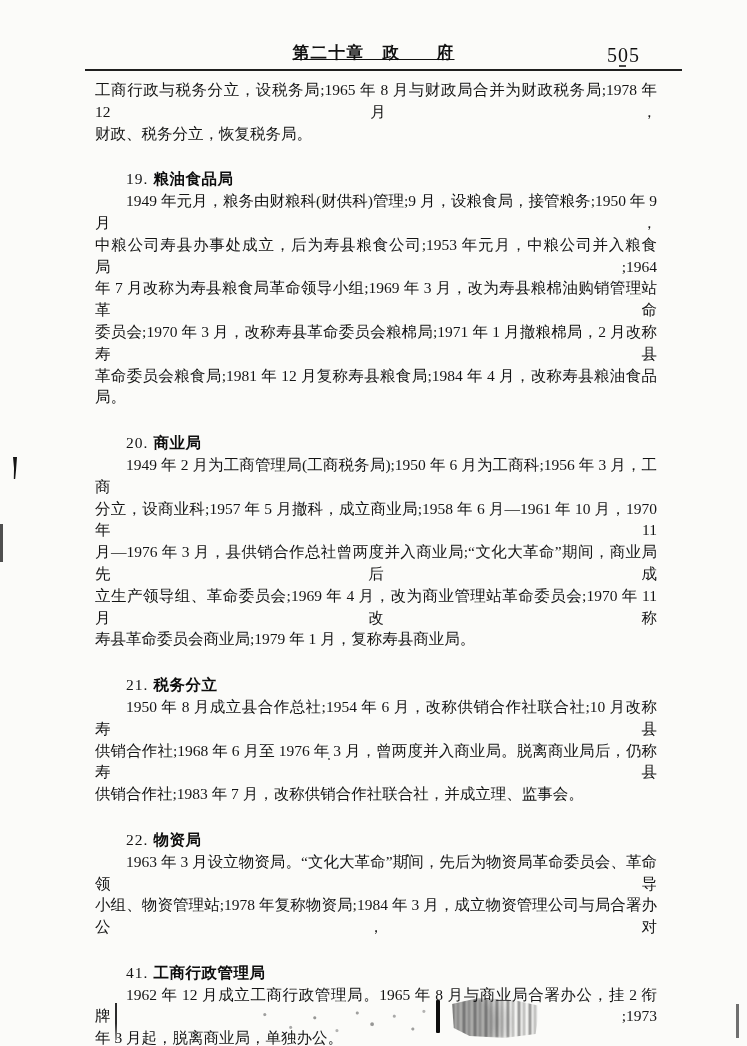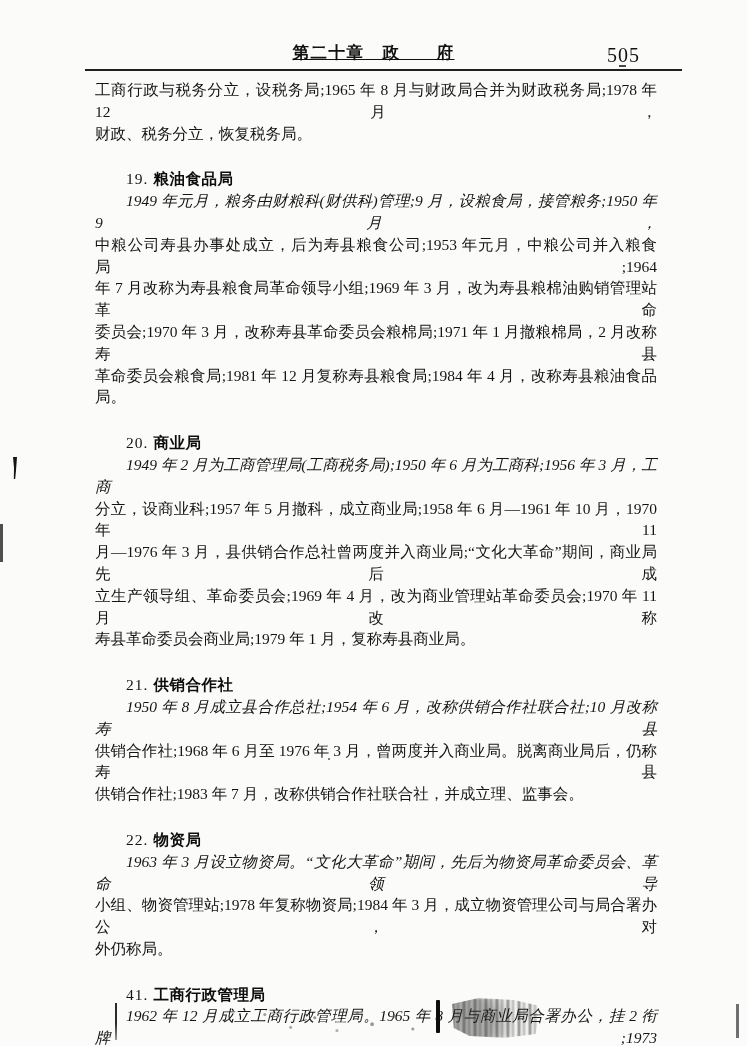--- a/index.html
+++ b/index.html
@@ -24,21 +24,21 @@
     position:absolute;top:69px;left:85px;width:597px;height:2px;
     background:#1f1f1f;
   }
   
   .content{
     position:absolute;top:79px;left:95px;width:562px;
     font-size:15.5px;line-height:21.8px;color:#141414;
   }
   .line{text-align:justify;text-align-last:justify;}
   .line.last{text-align:justify;text-align-last:left;}
-  .line.first{text-indent:2em;font-style:italic;}
+  .line.first{text-indent:2em;}
   .intro{margin-bottom:21px;}
   .section{margin-top:20px;}
   .sec-head{text-indent:2em;white-space:nowrap;margin-top:24px;}
   .sec-num{font-weight:normal;letter-spacing:1px;}
   .sec-title{
     font-weight:bold;margin-left:5px;
     font-family:"Liberation Sans","DejaVu Sans",sans-serif;
     letter-spacing:0.5px;color:#0d0d0d;
   }
   
@@ -108,34 +108,33 @@
       </div>
       <div class="line first">1949 年 2 月为工商管理局(工商税务局);1950 年 6 月为工商科;1956 年 3 月，工商</div>
       <div class="line">分立，设商业科;1957 年 5 月撤科，成立商业局;1958 年 6 月—1961 年 10 月，1970 年 11</div>
       <div class="line">月—1976 年 3 月，县供销合作总社曾两度并入商业局;“文化大革命”期间，商业局先后成</div>
       <div class="line">立生产领导组、革命委员会;1969 年 4 月，改为商业管理站革命委员会;1970 年 11 月改称</div>
       <div class="line last">寿县革命委员会商业局;1979 年 1 月，复称寿县商业局。</div>
     </div>
 
     <div class="section">
       <div class="sec-head">
-        <span class="sec-num">21.</span><span class="sec-title">供销合作社</span>
+        <span class="sec-num">21.</span><span class="sec-title">税务分立</span>
       </div>
       <div class="line first">1950 年 8 月成立县合作总社;1954 年 6 月，改称供销合作社联合社;10 月改称寿县</div>
       <div class="line">供销合作社;1968 年 6 月至 1976 年 3 月，曾两度并入商业局。脱离商业局后，仍称寿县</div>
       <div class="line last">供销合作社;1983 年 7 月，改称供销合作社联合社，并成立理、监事会。</div>
     </div>
 
     <div class="section">
       <div class="sec-head">
         <span class="sec-num">22.</span><span class="sec-title">物资局</span>
       </div>
       <div class="line first">1963 年 3 月设立物资局。“文化大革命”期间，先后为物资局革命委员会、革命领导</div>
       <div class="line">小组、物资管理站;1978 年复称物资局;1984 年 3 月，成立物资管理公司与局合署办公，对</div>
-      <div class="line last">外仍称局。</div>
     </div>
 
     <div class="section">
       <div class="sec-head">
         <span class="sec-num">41.</span><span class="sec-title">工商行政管理局</span>
       </div>
       <div class="line first">1962 年 12 月成立工商行政管理局。1965 年 8 月与商业局合署办公，挂 2 衔牌;1973</div>
       <div class="line last">年 3 月起，脱离商业局，单独办公。</div>
     </div>
 

